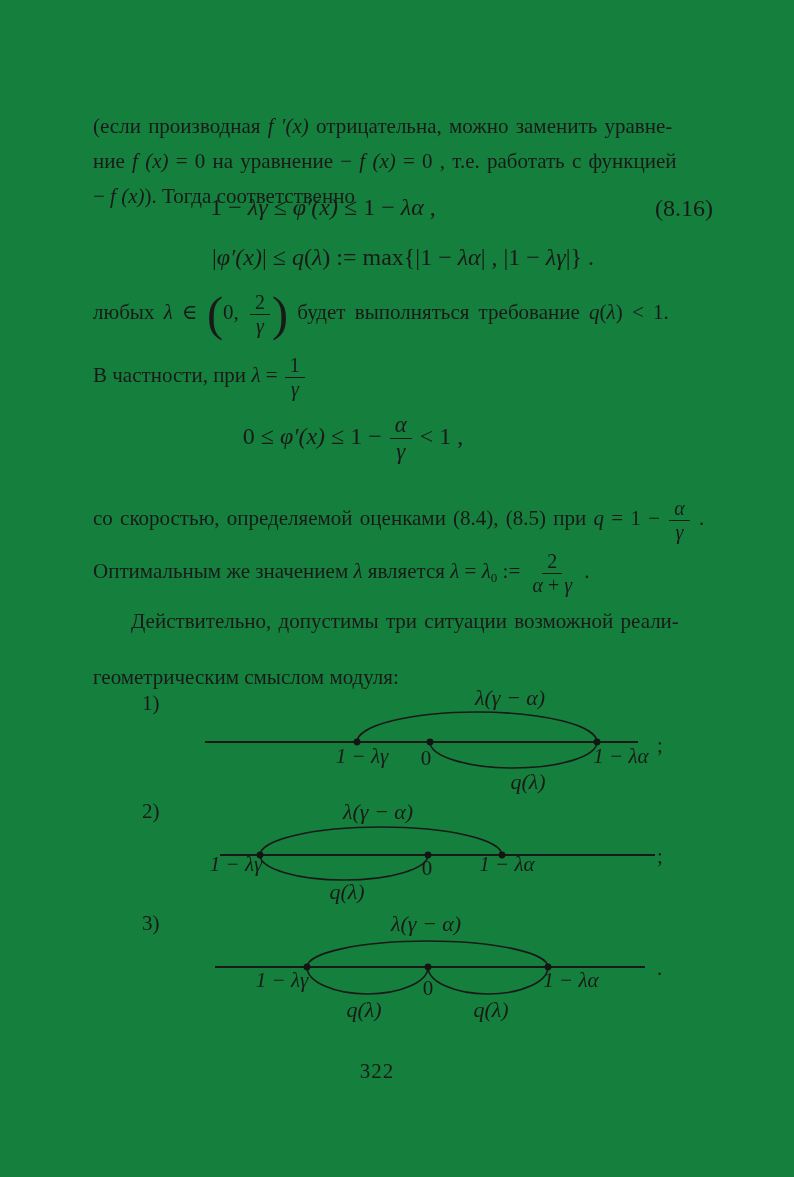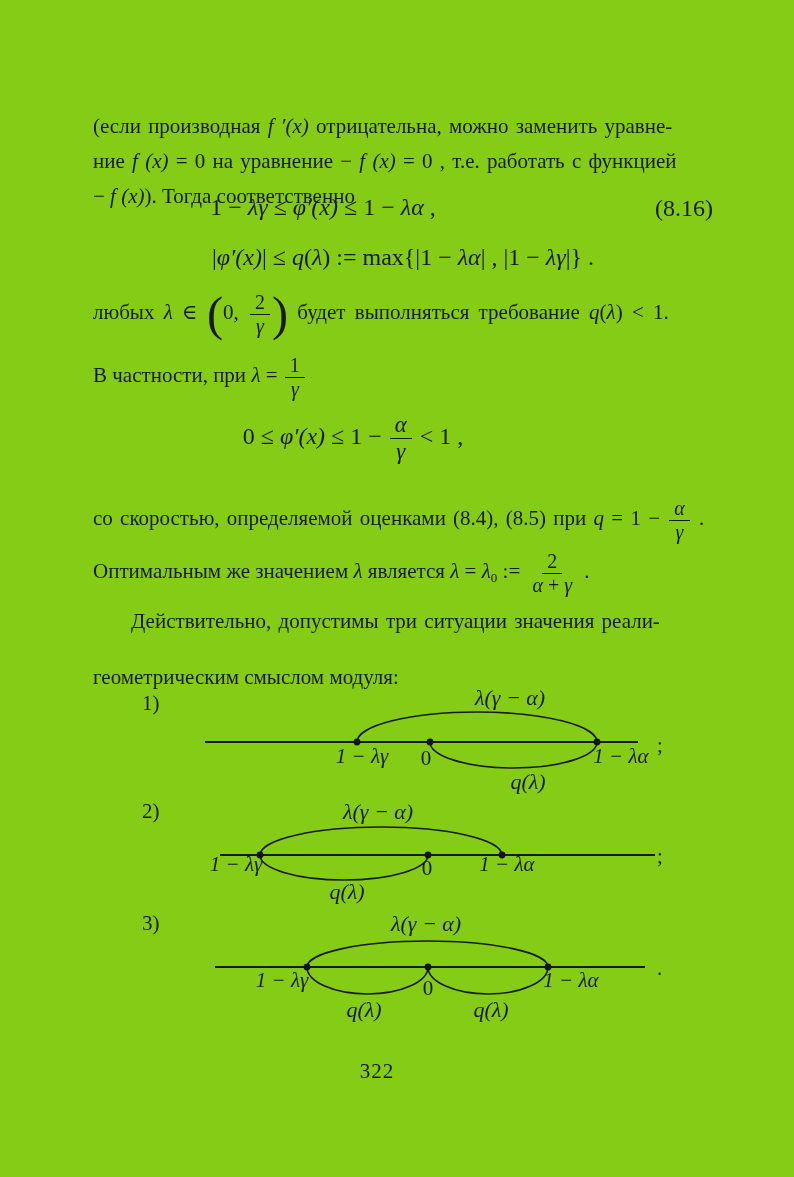--- a/index.html
+++ b/index.html
@@ -1,17 +1,17 @@
 <!DOCTYPE html>
 <html><head>
 <meta charset="utf-8">
 <style>
   html,body{margin:0;padding:0;background:#e8e8e8;}
   .page{
-    position:relative;width:794px;height:1177px;background:#84cc16;
+    position:relative;width:794px;height:1177px;background:#15803d;
     color:#191919;font-family:"Liberation Serif","DejaVu Serif",serif;
     font-size:21px;overflow:hidden;margin:0 auto;
   }
   .line{position:absolute;left:93px;width:620px;white-space:nowrap;}
   .sg{white-space:pre;}
   .sg-r{font-style:normal;}
   .sg-i{font-style:italic;}
   .sg-big{font-size:230%;vertical-align:middle;line-height:1;font-weight:400;}
   .sg-sub{font-size:62%;vertical-align:-22%;}
   .frac{display:inline-flex;flex-direction:column;align-items:center;
@@ -69,21 +69,21 @@
 
   <div class="line ws2" style="top:498px"><span class="sg sg-r">со скоростью, определяемой оценками (8.4), (8.5) при </span><span class="sg sg-i">q</span><span class="sg sg-r"> = 1 − </span><span class="frac">
         <span class="fr-num"><span class="sg sg-i">α</span></span>
         <span class="fr-den"><span class="sg sg-i">γ</span></span>
       </span><span class="sg sg-r"> .</span></div>
   <div class="line" style="top:551px"><span class="sg sg-r">Оптимальным же значением </span><span class="sg sg-i">λ</span><span class="sg sg-r"> является </span><span class="sg sg-i">λ</span><span class="sg sg-r"> = </span><span class="sg sg-i">λ</span><span class="sg sg-sub">0</span><span class="sg sg-r"> := </span><span class="frac">
         <span class="fr-num"><span class="sg sg-r">2</span></span>
         <span class="fr-den"><span class="sg sg-i">α</span><span class="sg sg-r"> + </span><span class="sg sg-i">γ</span></span>
       </span><span class="sg sg-r"> .</span></div>
 
-  <div class="line ws2 indent" style="top:609px"><span class="sg sg-r">Действительно, допустимы три ситуации значения реали-</span></div>
+  <div class="line ws2 indent" style="top:609px"><span class="sg sg-r">Действительно, допустимы три ситуации возможной реали-</span></div>
   <div class="line" style="top:665px"><span class="sg sg-r">геометрическим смыслом модуля:</span></div>
 
   <div class="dindex" style="top:691px">1)</div>
   <svg class="diagram" style="top:690px;left:180px" width="512" height="106" viewBox="0 0 512 106">
     <line class="axis" x1="25" y1="52" x2="458" y2="52"></line>
     <path class="arc" d="M177,52 A120,30 0 0 1 417,52"></path>
     <path class="arc" d="M250,52 A83.5,26 0 0 0 417,52"></path>
     <circle class="dot" cx="177" cy="52" r="3.4"></circle>
     <circle class="dot" cx="250" cy="52" r="3.4"></circle>
     <circle class="dot" cx="417" cy="52" r="3.4"></circle>

